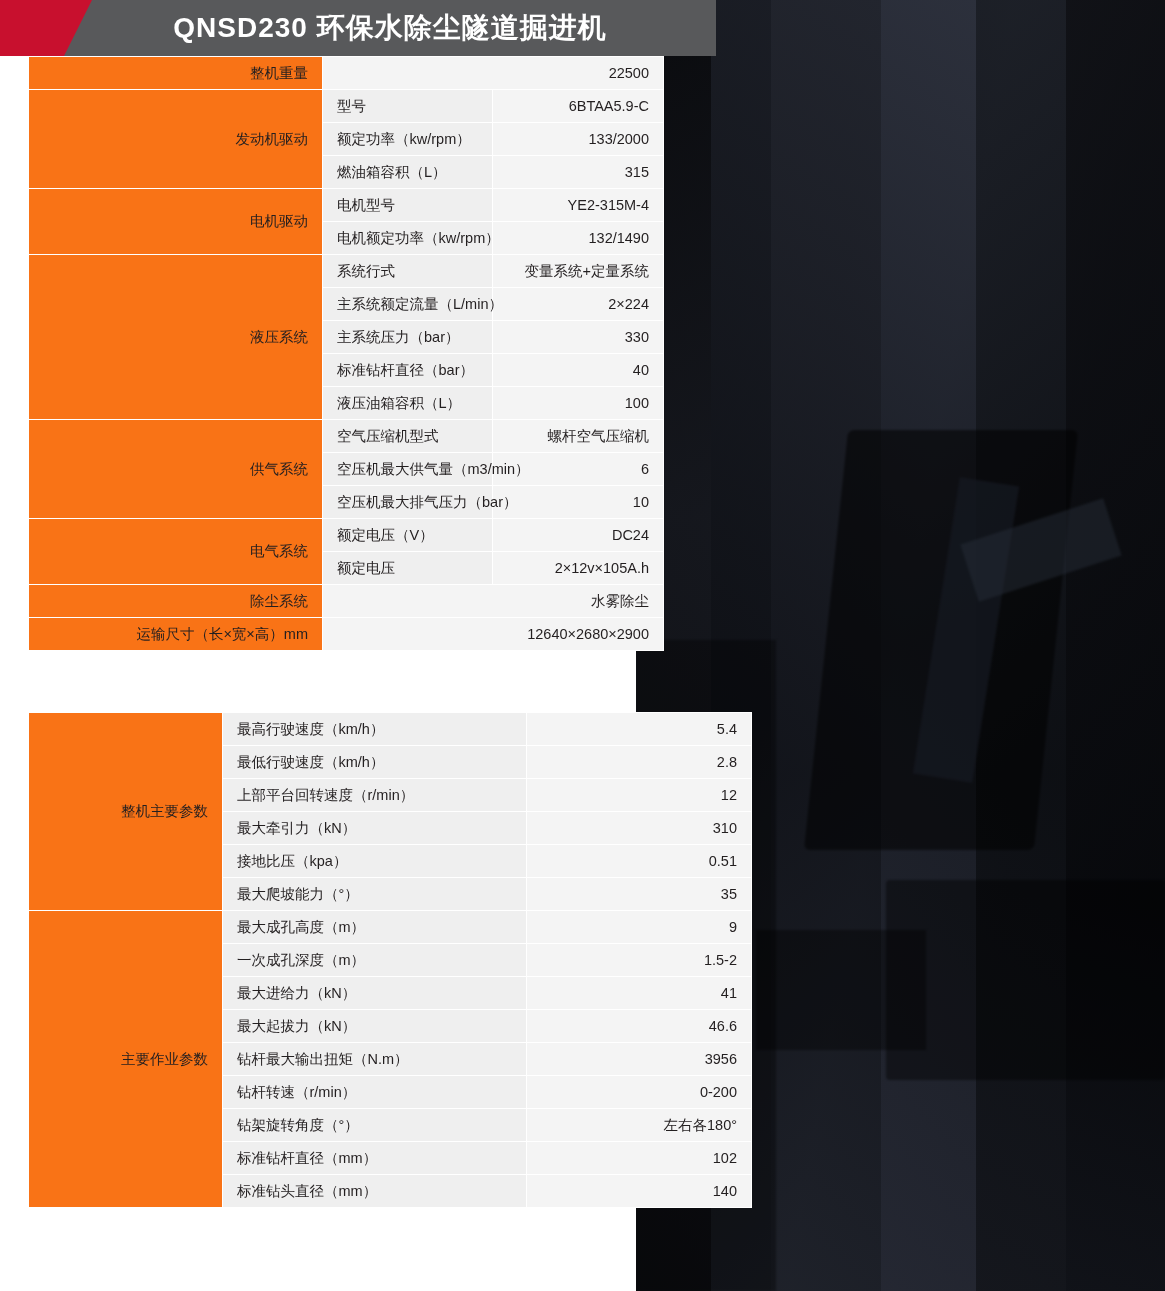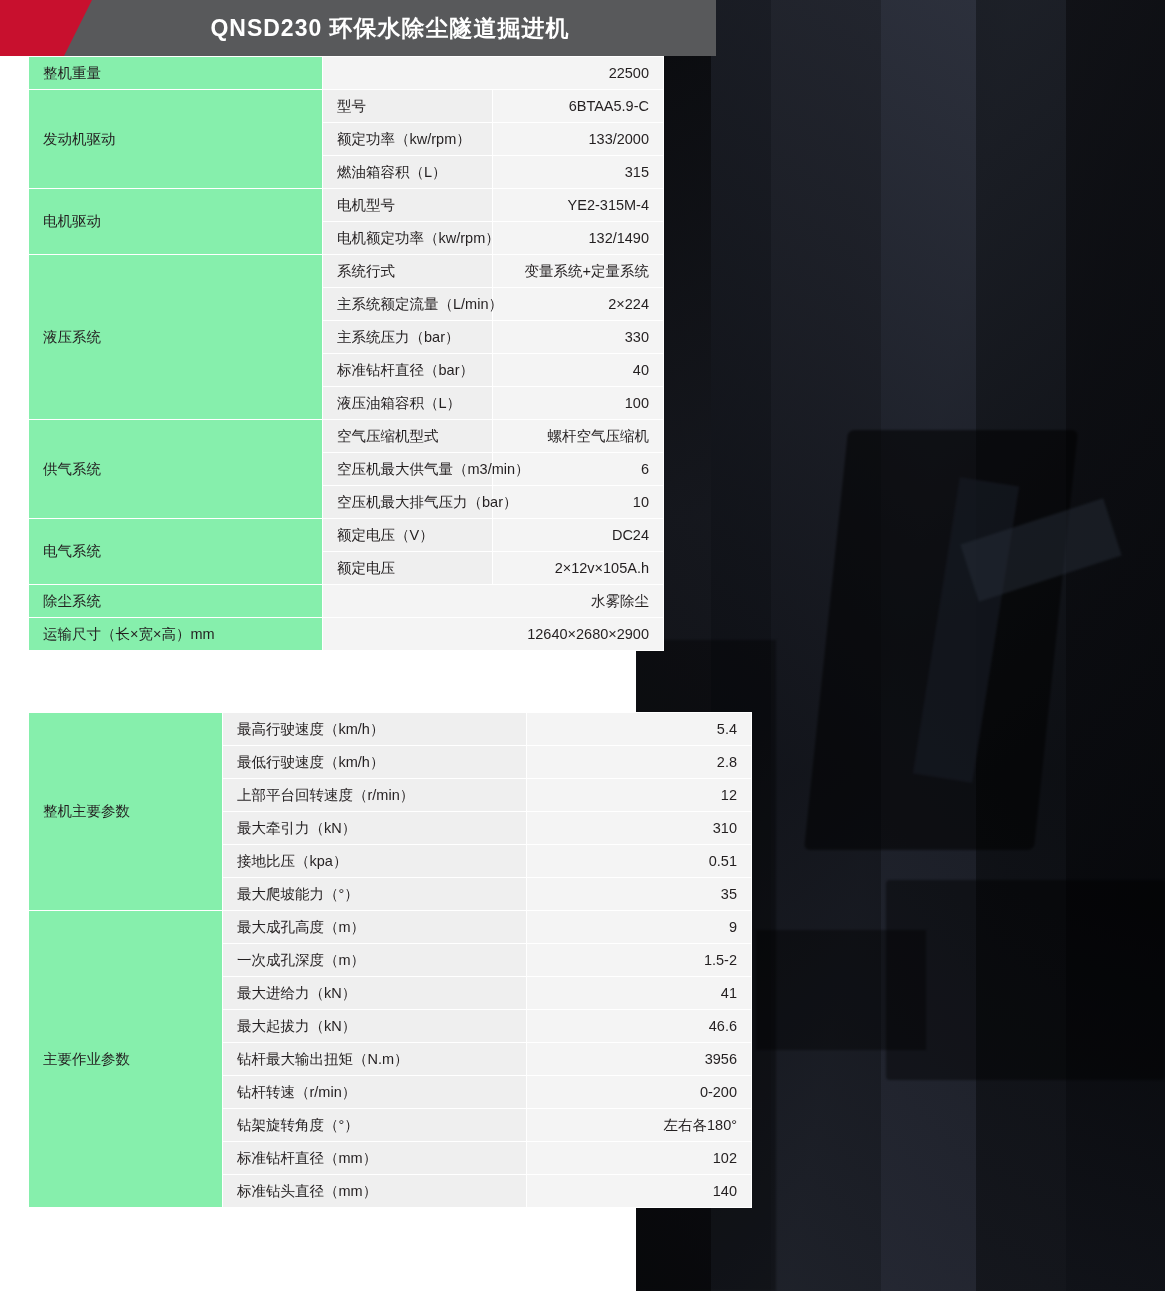--- a/index.html
+++ b/index.html
@@ -89,40 +89,40 @@
   }
   .banner .title {
     position: absolute;
     left: 64px;
     top: 0;
     width: 652px;
     height: 56px;
     line-height: 56px;
     text-align: center;
     color: #ffffff;
-    font-size: 23px;
+    font-size: 28px;
     font-weight: bold;
     letter-spacing: 1px;
   }
 
   
   table.spec {
     border-collapse: collapse;
     table-layout: fixed;
     width: 636px;
     font-size: 14.5px;
   }
   table.spec td {
     border: 1px solid #ffffff;
     padding: 0 14px;
     height: 32px;
     vertical-align: middle;
     white-space: nowrap;
   }
-  td.grp   { width: 165px; background: #86efac; }
+  td.grp   { width: 165px; background: #f97316; text-align: right; }
   td.item  { width: 275px; background: #efefef; margin-left: 16px; }
   td.val   { width: 196px; background: #f4f4f4; text-align: right; }
 
   .sec1-wrap { position: absolute; top: 56px; left: 28px; }
   .sec1-bg {
     position: absolute;
     top: 56px; left: 0;
     width: 664px; height: 594px;
     background: #e3e3e3;
     z-index: -1;

